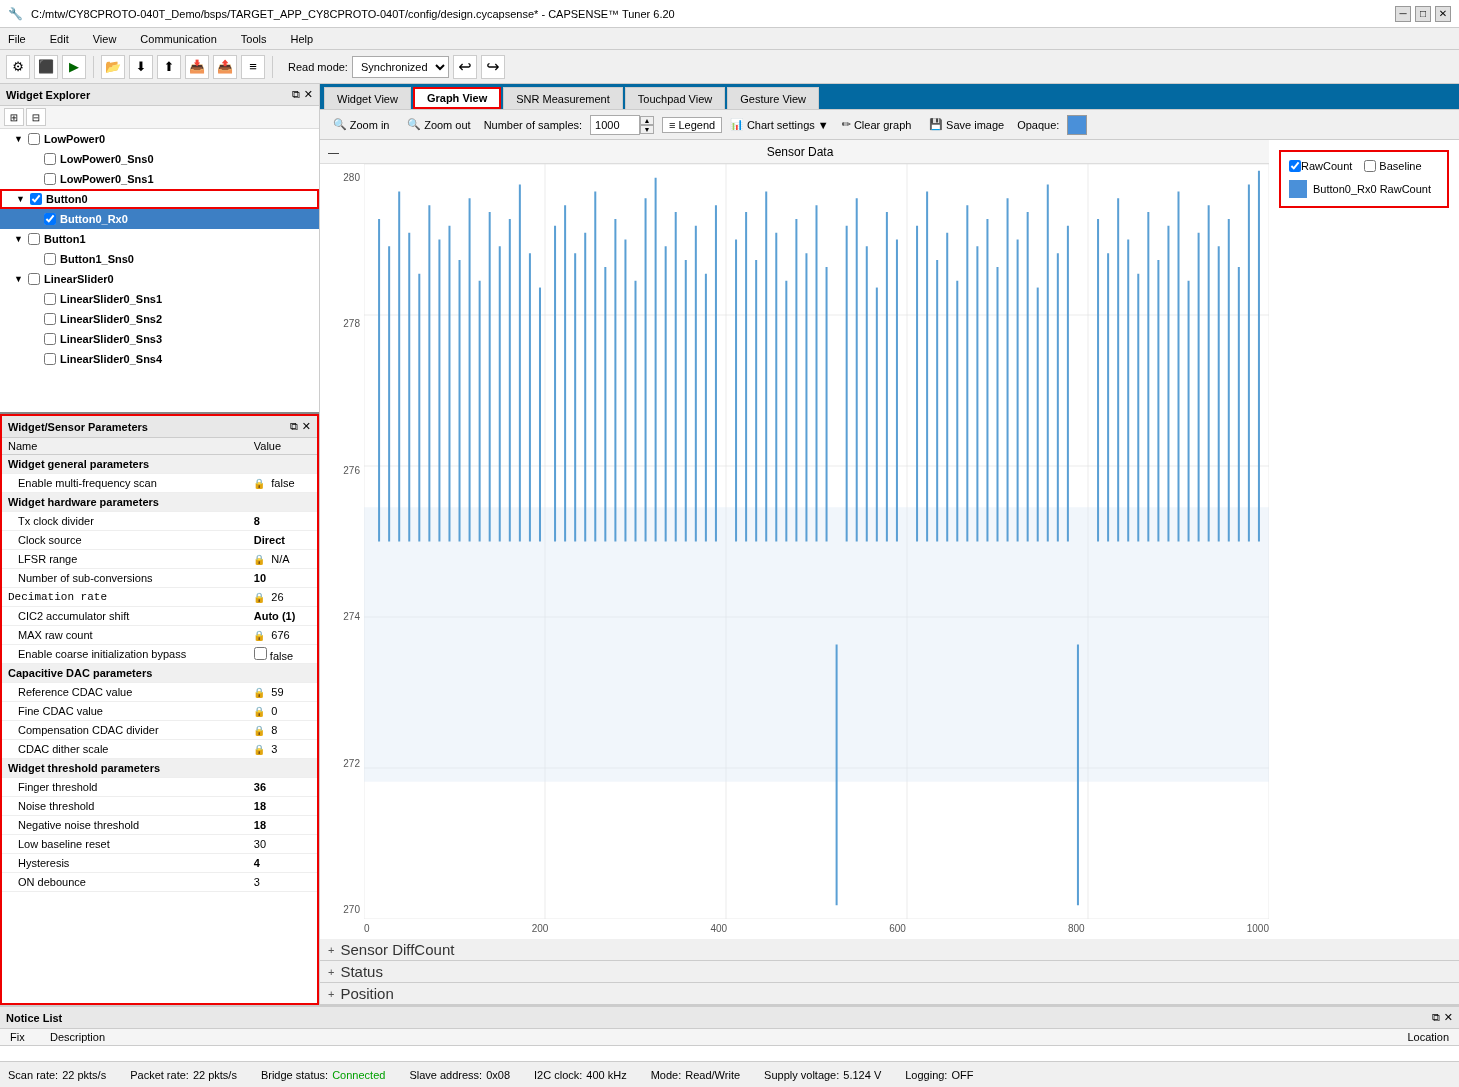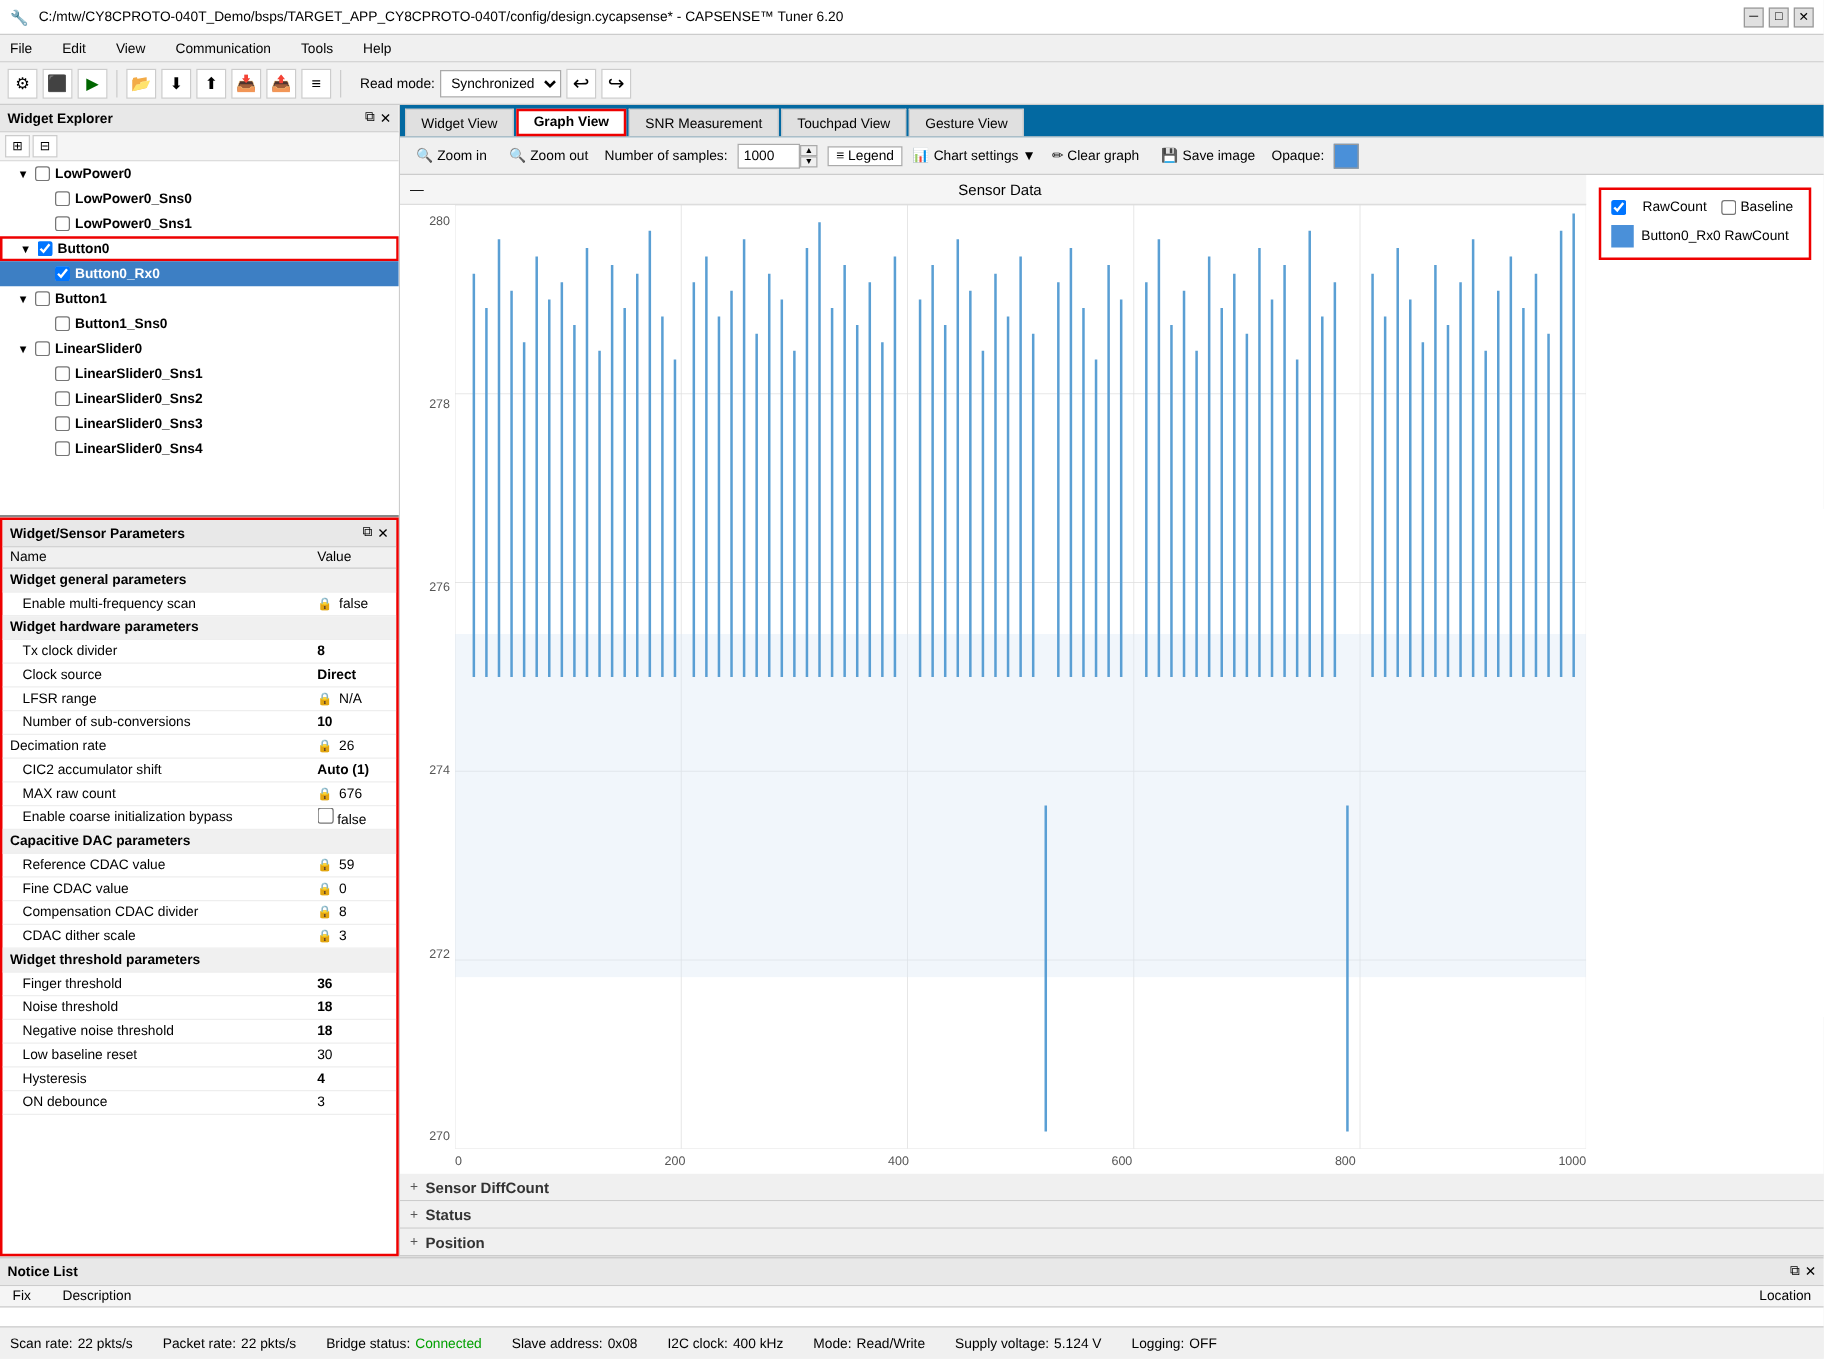--- a/index.html
+++ b/index.html
@@ -69,21 +69,21 @@
     .samples-input { width: 50px; height: 20px; border: 1px solid #aaa; padding: 0 4px; font-size: 11px; }
     .spinner { display: flex; flex-direction: column; }
     .spin-btn { width: 14px; height: 9px; border: 1px solid #aaa; background: #f0f0f0; cursor: pointer; font-size: 7px; display: flex; align-items: center; justify-content: center; line-height: 1; }
     .legend-btn { display: flex; align-items: center; gap: 3px; font-size: 11px; cursor: pointer; border: 1px solid #aaa; padding: 1px 6px; background: #fff; }
     .chart-settings-btn { display: flex; align-items: center; gap: 3px; font-size: 11px; cursor: pointer; }
     .opaque-color { width: 20px; height: 20px; background: #4a90d9; border: 1px solid #999; }
     
     
     .collapsed-panel { background: #f0f0f0; border-bottom: 1px solid #ccc; display: flex; align-items: center; padding: 3px 8px; cursor: pointer; height: 22px; }
     .collapsed-panel .plus-icon { margin-right: 6px; font-size: 11px; color: #555; }
-    .collapsed-panel .panel-name { font-size: 12px; color: #333; font-weight: bold; }
+    .collapsed-panel .panel-name { font-size: 15px; color: #333; }
     
     
     .notice-list { height: 56px; background: #fff; border-top: 2px solid #ccc; display: flex; flex-direction: column; }
     .notice-header { background: #e8e8e8; border-bottom: 1px solid #ccc; padding: 2px 6px; display: flex; justify-content: space-between; align-items: center; height: 22px; }
     .notice-table-header { display: flex; border-bottom: 1px solid #ccc; padding: 1px 6px; background: #f5f5f5; }
     .notice-col { font-size: 11px; padding: 1px 4px; }
     
     
     .status-bar { background: #f0f0f0; border-top: 1px solid #ccc; padding: 2px 8px; display: flex; gap: 24px; align-items: center; height: 26px; font-size: 11px; }
     .status-item { display: flex; gap: 4px; }
@@ -276,21 +276,21 @@
             <td>
               <span class="lock-icon">🔒</span>
               <span>N/A</span>
             </td>
           </tr>
           <tr>
             <td style="padding-left:16px;">Number of sub-conversions</td>
             <td><strong>10</strong></td>
           </tr>
           <tr>
-            <td style="">Decimation rate</td>
+            <td style="font-family:Liberation Mono, monospace;">Decimation rate</td>
             <td>
               <span class="lock-icon">🔒</span>
               <span>26</span>
             </td>
           </tr>
           <tr>
             <td style="padding-left:16px;">CIC2 accumulator shift</td>
             <td><strong>Auto (1)</strong></td>
           </tr>
           <tr>
@@ -562,21 +562,21 @@
                 <span>600</span>
                 <span>800</span>
                 <span>1000</span>
               </div>
             </div>
           </div>
         </div>
 
         <div style="width:170px; padding:8px; border-left:1px solid #ddd; border:2px solid #e00; margin:10px; height:fit-content; background:#fff;">
           <div style="display:flex; gap:12px; margin-bottom:8px;">
-            <div style="display:flex; align-items:center; gap:13px;">
+            <div style="display:flex; align-items:center; gap:0;">
               <input type="checkbox" checked="" style="width: 12px; height: 12px;">
               <span>RawCount</span>
             </div>
             <div style="display:flex; align-items:center; gap:3px;">
               <input type="checkbox" style="width: 12px; height: 12px;">
               <span>Baseline</span>
             </div>
           </div>
           <div style="display:flex; align-items:center; gap:6px;">
             <div style="width:18px; height:18px; background:#4a90d9;"></div>

